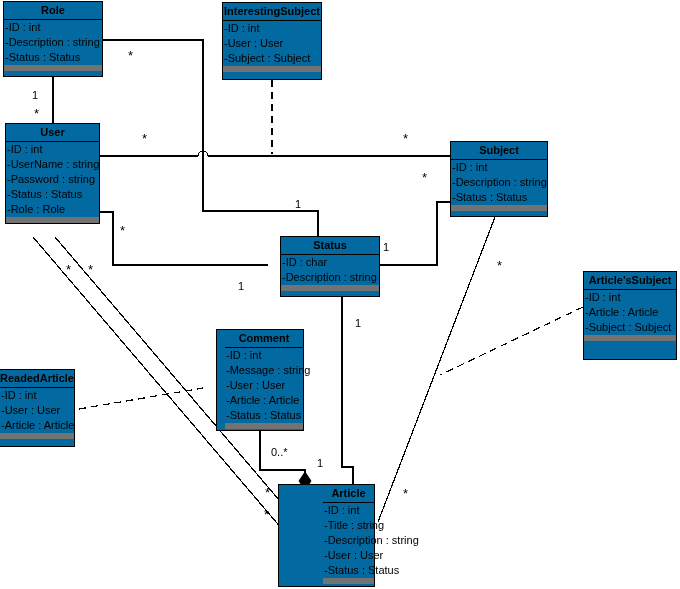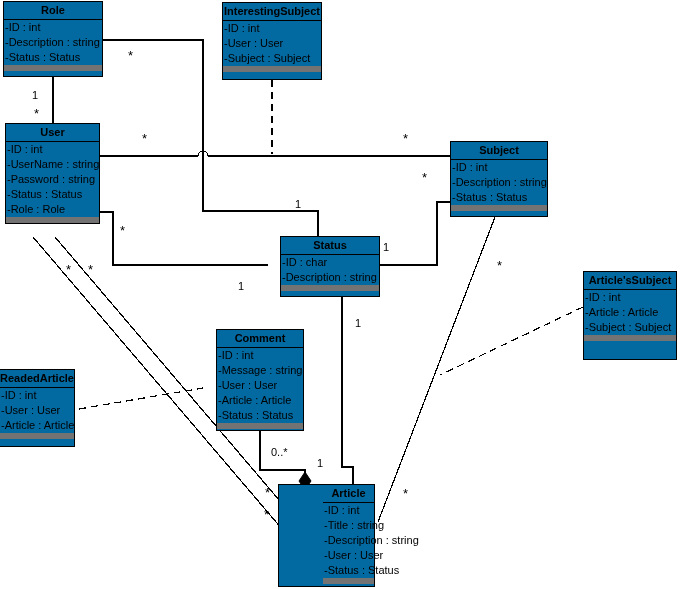--- a/index.html
+++ b/index.html
@@ -161,21 +161,21 @@
   <div class="uml-class" style="left:583px; top:271px; width:94px; height:89px;">
     <div class="uml-name">Article'sSubject</div>
     <div class="uml-attrs">
       <div class="attr">-ID : int</div>
       <div class="attr">-Article : Article</div>
       <div class="attr">-Subject : Subject</div>
     </div>
     <div class="uml-ops"></div>
   </div>
 
-  <div class="uml-class" style="left:216px; top:329px; width:88px; height:102px;">
+  <div class="uml-class" style="left:216px; top:329px; width:88px; height:102px;padding-left:8px;">
     <div class="uml-name">Comment</div>
     <div class="uml-attrs">
       <div class="attr">-ID : int</div>
       <div class="attr">-Message : string</div>
       <div class="attr">-User : User</div>
       <div class="attr">-Article : Article</div>
       <div class="attr">-Status : Status</div>
     </div>
     <div class="uml-ops"></div>
   </div>

